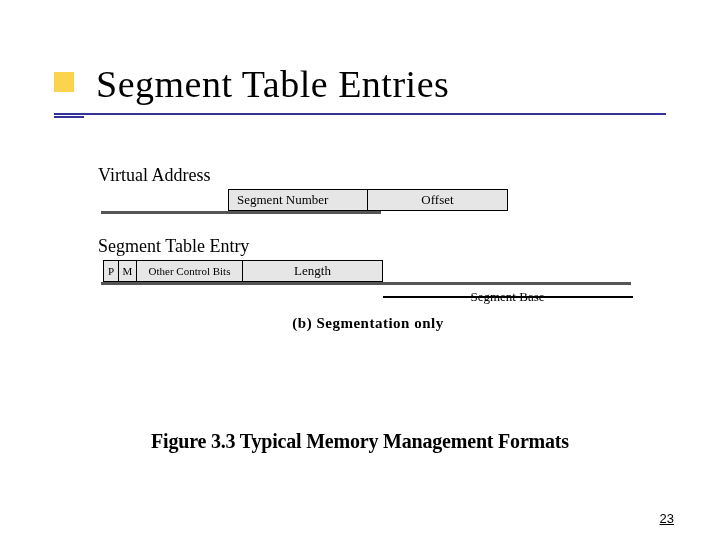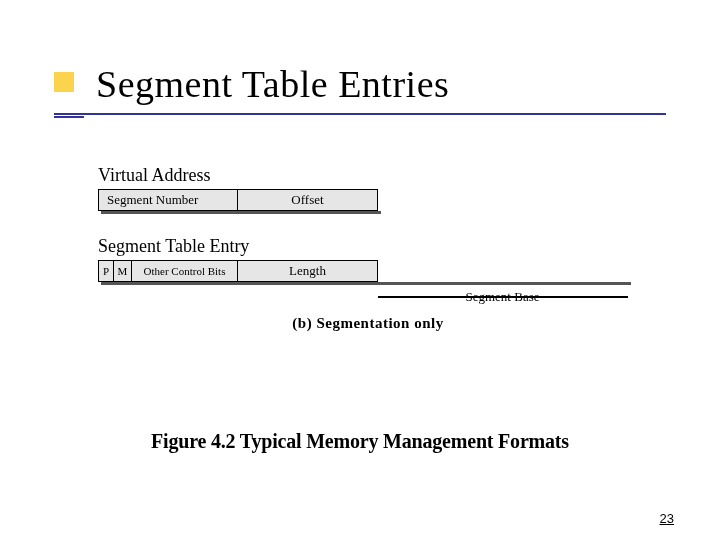--- a/index.html
+++ b/index.html
@@ -63,20 +63,21 @@
     color: #000;
   }
   .small-label {
     font-size: 18px;
     margin-bottom: 3px;
   }
   .seg-row {
     display: flex;
     height: 22px;
     box-sizing: border-box;
+    justify-content: center;
   }
   .cell {
     border: 1px solid #000;
     background: #e6e6e6;
     display: flex;
     align-items: center;
     justify-content: center;
     font-size: 13px;
     box-sizing: border-box;
   }
@@ -162,16 +163,16 @@
       <div class="cell len">Length</div>
       <div class="cell base">Segment Base</div>
     </div>
     <div class="row-shadow row2-shadow"></div>
 
     <div class="caption">
       <b>(b) Segmentation only</b>
     </div>
   </div>
 
-  <div class="fig-caption">Figure 4.2  Typical Memory Management Formats</div>
+  <div class="fig-caption">Figure 3.3  Typical Memory Management Formats</div>
 
   <div class="page-number">23</div>
 </div>
 
 </body></html>

